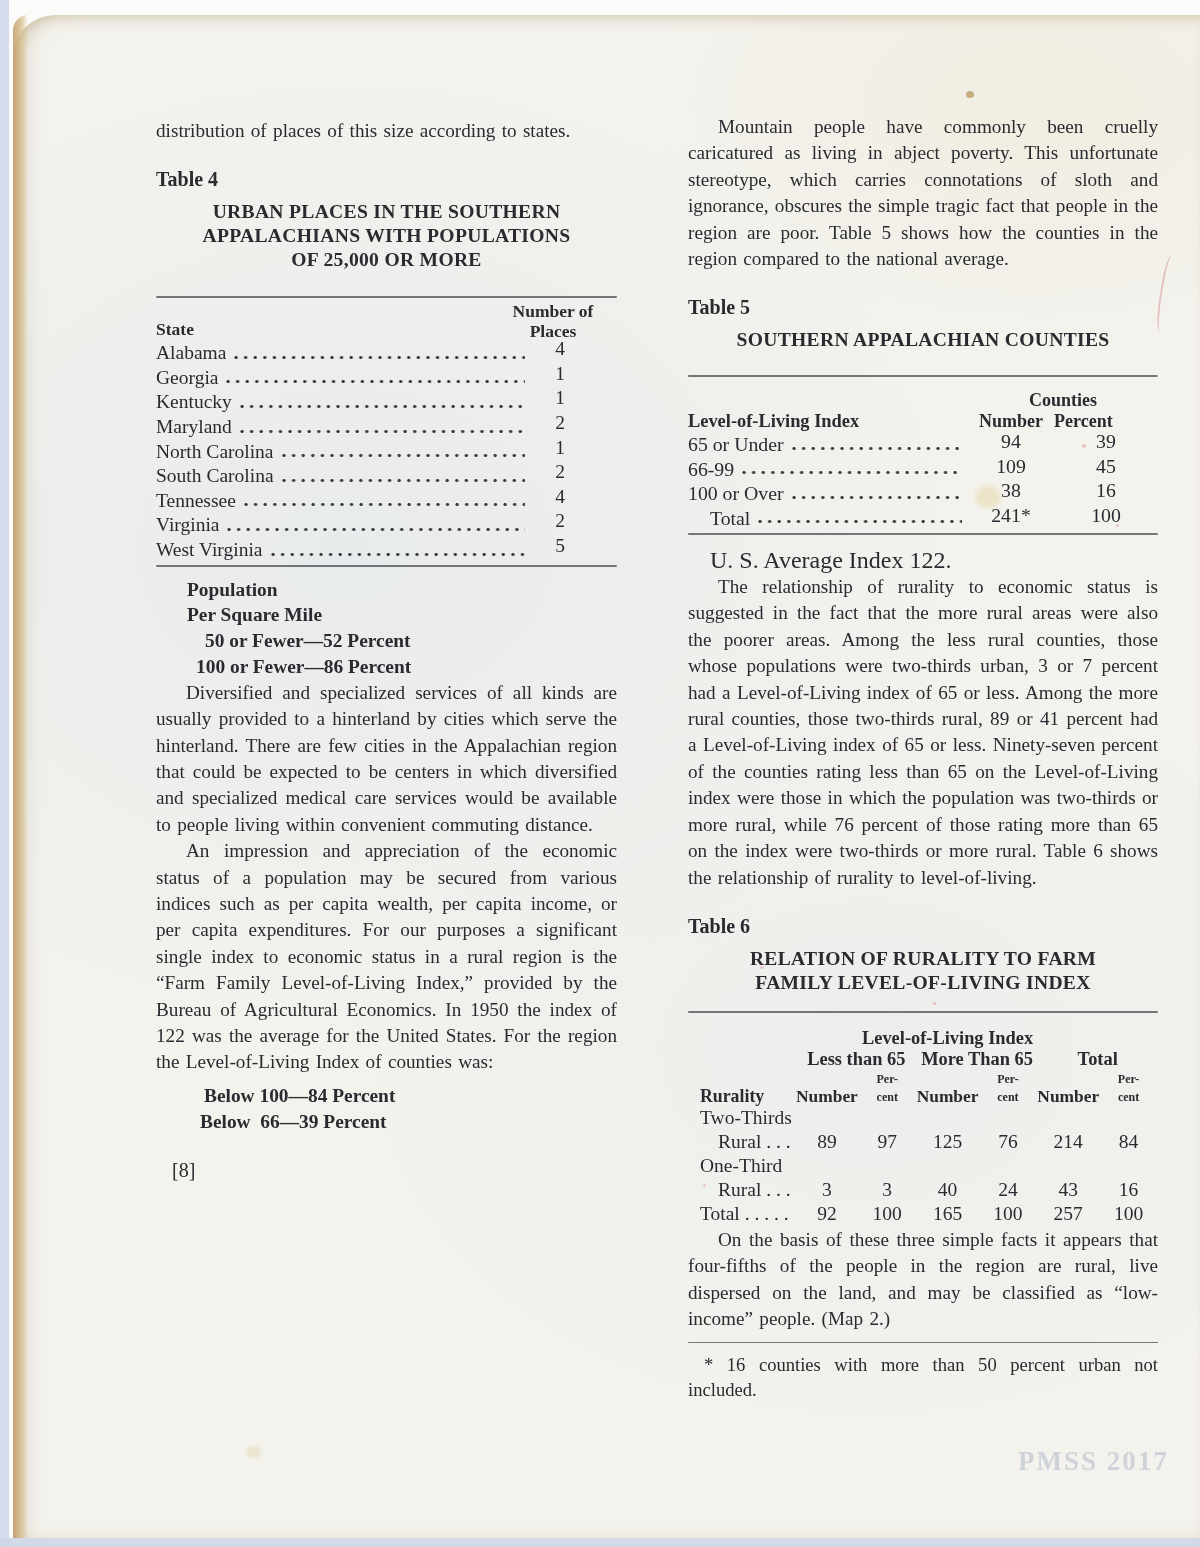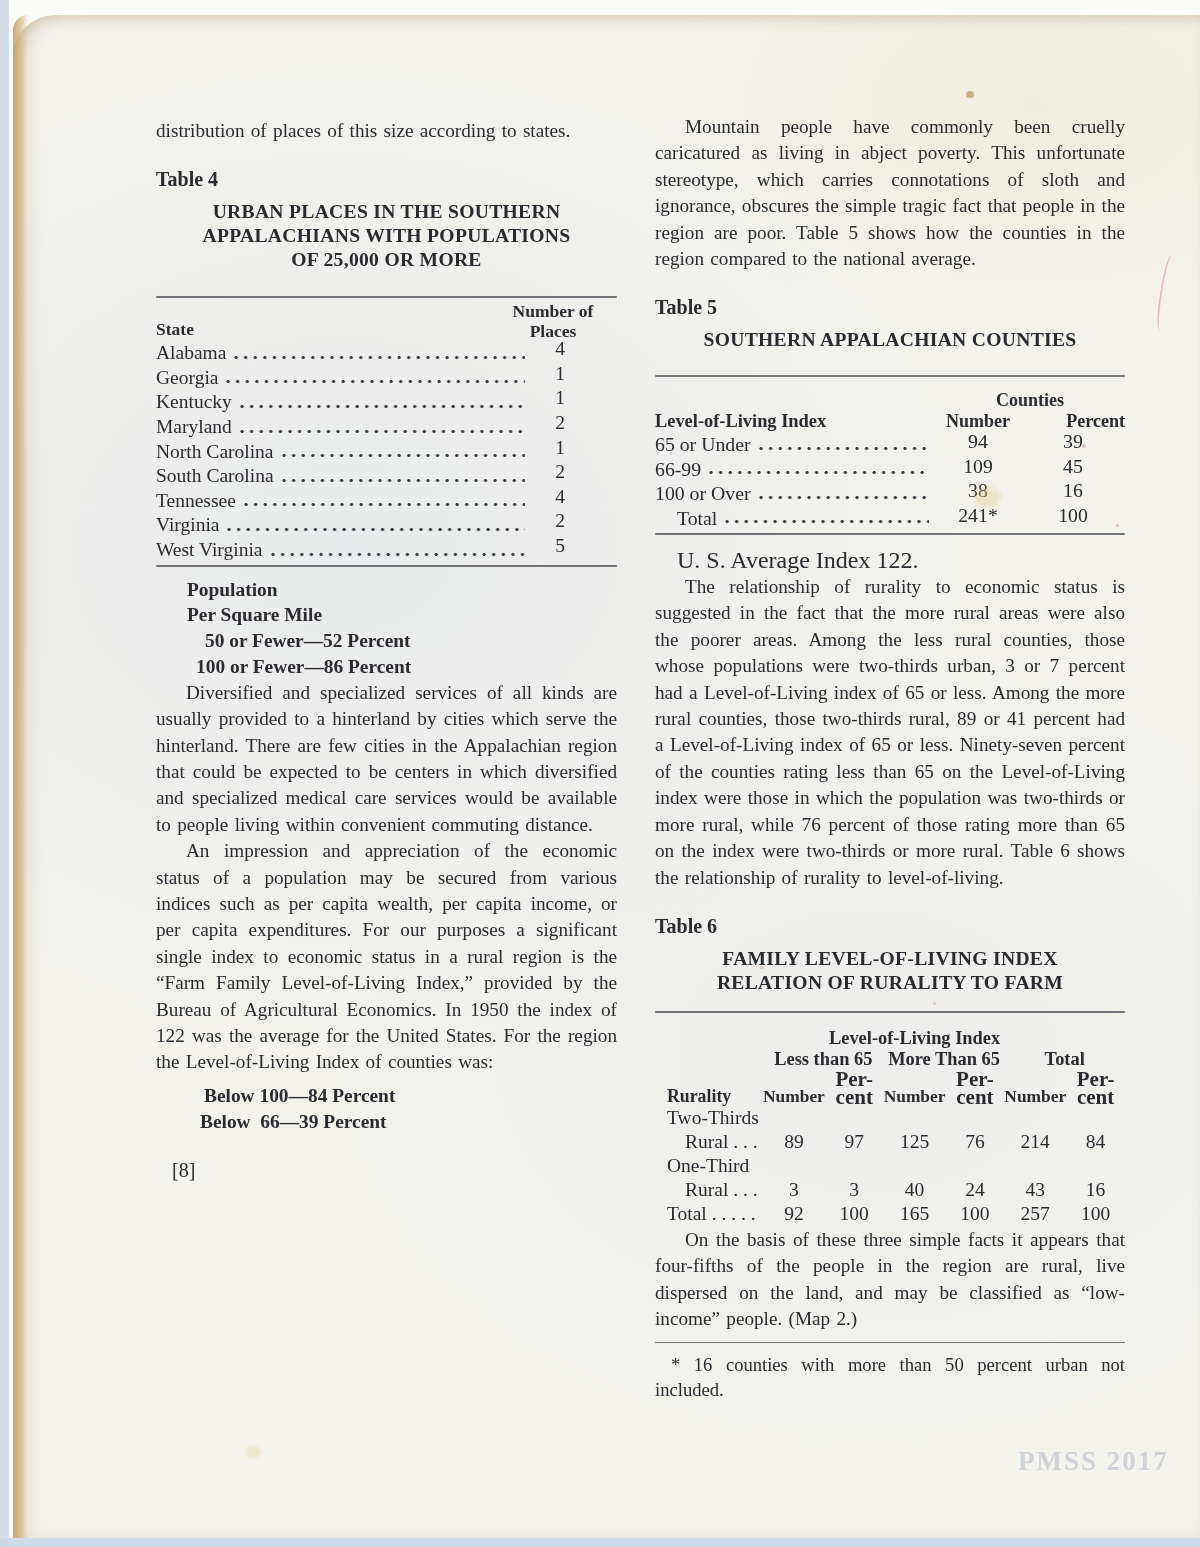--- a/index.html
+++ b/index.html
@@ -13,21 +13,21 @@
       radial-gradient(760px 560px at 72% 68%, rgba(212,222,233,.20), rgba(212,222,233,0) 72%),
       radial-gradient(520px 320px at 86% 6%, rgba(236,229,205,.38), rgba(236,229,205,0) 75%),
       var(--paper,#f3f2ed);
     border-top-left-radius:42px;
     box-shadow: inset 16px 0 28px -16px rgba(150,118,62,.55), inset 0 9px 16px -11px rgba(168,138,78,.5);}
   .edge{position:absolute;left:0;top:0;bottom:0;width:15px;border-top-left-radius:42px;
     background:linear-gradient(90deg,#bd9760,#d9bf8d 55%,rgba(217,191,141,0));opacity:.8;}
   .content{position:absolute;inset:0;}
   .col{position:absolute;}
   .col-left{left:156px;width:461px;top:118px;}
-  .col-right{left:655px;width:470px;top:114px;}
+  .col-right{left:688px;width:470px;top:114px;}
   p.body{margin:0;text-align:justify;font-size:19.2px;line-height:26.4px;word-spacing:1.5px;}
   .indent{text-indent:30px;}
   .mt6{margin-top:6px;} .mt8{margin-top:8px;} .mt10{margin-top:10px;} .mt18{margin-top:18px;} .mt22{margin-top:22px;}
 
   .tbl-label{text-align:left;font-weight:700;font-size:20px;margin-top:24px;}
   .tbl-title{text-align:center;font-weight:700;font-size:19.6px;line-height:23.6px;margin-top:9px;letter-spacing:.3px;}
   .rule{height:2px;background:#46464e;opacity:.72;border-radius:1px;}
   .rule-t4-top{margin-top:25px;} .rule-t4-bot{margin-top:2px;}
   .rule-t5-top{margin-top:23px;} .rule-t5-bot{margin-top:3px;}
   .rule-t6-top{margin-top:17px;}
@@ -55,35 +55,35 @@
   .below .b1{padding-left:48px;white-space:pre;}
   .below .b2{padding-left:44px;white-space:pre;}
   .pageno{margin-top:24px;padding-left:16px;font-size:20px;}
 
   
   .t5-h1{display:flex;margin-top:13px;}
   .t5-counties{width:190px;margin-left:auto;text-align:center;font-weight:700;font-size:18px;}
   .t5-h2{display:flex;align-items:flex-end;}
   .t5-idx{font-weight:700;font-size:18.4px;}
   .t5-nh{width:86px;text-align:center;font-weight:700;font-size:18px;margin-left:auto;flex:0 0 auto;}
-  .t5-ph{width:104px;text-align:right;font-weight:700;font-size:18px;flex:0 0 auto;}
+  .t5-ph{width:104px;text-align:left;font-weight:700;font-size:18px;flex:0 0 auto;}
   .t5-row{display:flex;align-items:flex-end;font-size:19.8px;line-height:24.5px;}
   .t5-row.total{padding-left:22px;}
   .t5-num{width:86px;text-align:center;position:relative;top:-3px;flex:0 0 auto;}
   .t5-pct{width:104px;text-align:center;position:relative;top:-3px;flex:0 0 auto;}
   .t5-note{font-size:24px;margin-top:12px;padding-left:22px;}
 
   
   .t6{display:grid;grid-template-columns:108px repeat(6,1fr);margin-top:15px;font-size:19.5px;}
   .t6 .h-span{grid-column:2/7;grid-row:1;text-align:center;font-weight:700;font-size:18.4px;line-height:21px;white-space:nowrap;}
   .t6 .h-grp{grid-row:2;text-align:center;font-weight:700;font-size:18.4px;line-height:21px;white-space:nowrap;}
   .t6 .h-less{grid-column:2/4;} .t6 .h-more{grid-column:4/6;} .t6 .h-total{grid-column:6/8;}
   .t6 .h-rur{grid-column:1;grid-row:3;align-self:end;font-weight:700;font-size:17.8px;padding-left:12px;line-height:19px;}
   .t6 .h-num{grid-row:3;text-align:center;font-weight:700;font-size:17.4px;align-self:end;white-space:nowrap;line-height:19px;}
-  .t6 .h-per{grid-row:3;text-align:center;font-weight:700;font-size:21px;line-height:18px;align-self:end;}
+  .t6 .h-per{grid-row:3;text-align:center;font-weight:700;font-size:12px;line-height:18px;align-self:end;}
   .t6 .grp{grid-column:1/8;line-height:23.6px;white-space:nowrap;padding-left:12px;}
   .t6 .rlbl{grid-column:1;padding-left:30px;white-space:nowrap;line-height:24.6px;}
   .t6 .tlbl{grid-column:1;padding-left:12px;white-space:nowrap;line-height:24.6px;}
   .t6 .v{text-align:center;line-height:24.6px;}
 
   .footnote{margin-top:9px;font-size:18.6px;line-height:25px;text-align:justify;text-indent:16px;word-spacing:1px;}
 
   .watermark{position:absolute;left:1018px;top:1446px;font-size:27px;letter-spacing:2px;
     color:rgba(148,158,184,.38);font-weight:700;}
 
@@ -240,22 +240,22 @@
           </div>
       </div>
 
       <div class="rule rule-t5-bot"></div>
       <div class="t5-note">U. S. Average Index 122.</div>
 
       <p class="body indent mt18">The relationship of rurality to economic status is suggested in the fact that the more rural areas were also the poorer areas. Among the less rural counties, those whose populations were two-thirds urban, 3 or 7 percent had a Level-of-Living index of 65 or less. Among the more rural counties, those two-thirds rural, 89 or 41 percent had a Level-of-Living index of 65 or less. Ninety-seven percent of the counties rating less than 65 on the Level-of-Living index were those in which the population was two-thirds or more rural, while 76 percent of those rating more than 65 on the index were two-thirds or more rural. Table 6 shows the relationship of rurality to level-of-living.</p>
 
       <div class="tbl-label">Table 6</div>
       <div class="tbl-title">
+        <div>RELATION OF RURALITY TO FARM</div>
         <div>FAMILY LEVEL-OF-LIVING INDEX</div>
-        <div>RELATION OF RURALITY TO FARM</div>
       </div>
 
       <div class="rule rule-t6-top"></div>
 
       <div class="t6">
         <span class="h-span">Level-of-Living Index</span>
         <span class="h-grp h-less">Less than 65</span>
         <span class="h-grp h-more">More Than 65</span>
         <span class="h-grp h-total">Total</span>
 

